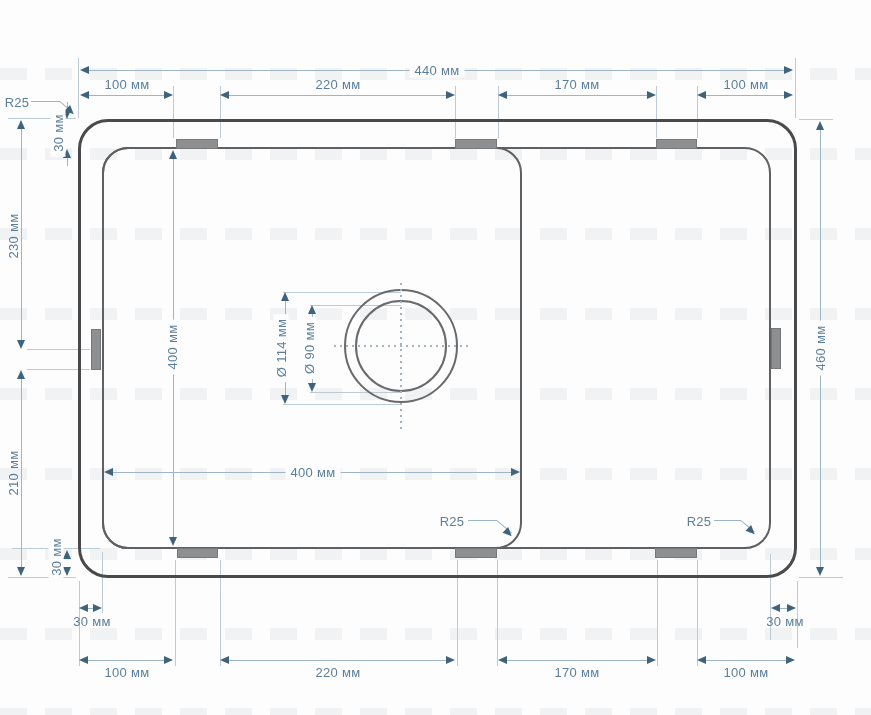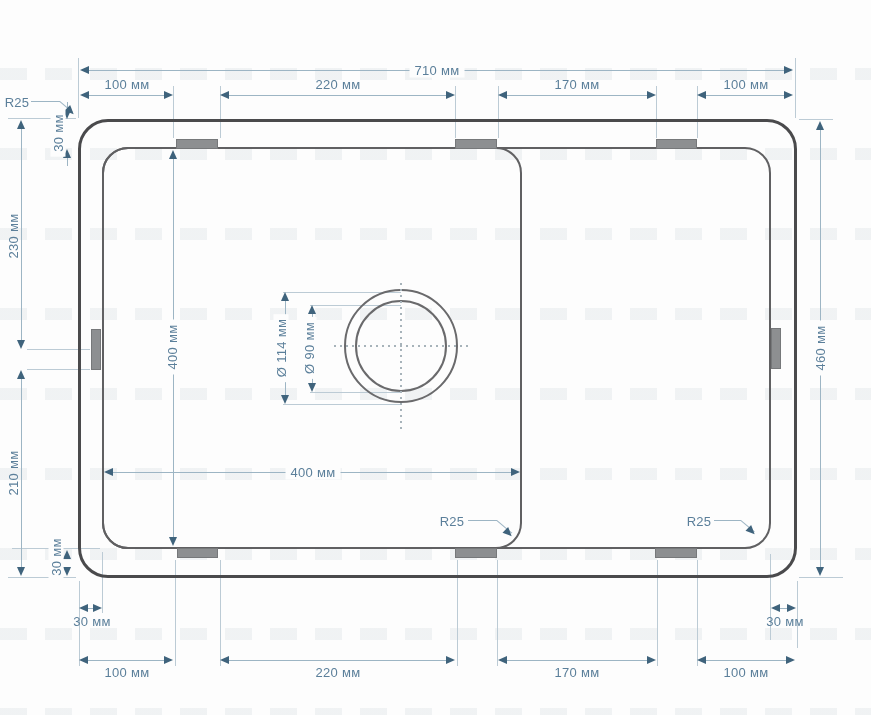--- a/index.html
+++ b/index.html
@@ -173,21 +173,21 @@
   <div class="ar a-dr" style="left:66px;top:107px;"></div>
 
   <div class="dl h" style="left:468px;top:520px;width:29px;"></div>
   <div class="dl h diag" style="left:497px;top:520px;width:20px;"></div>
   <div class="ar a-dr" style="left:504px;top:529px;"></div>
 
   <div class="dl h" style="left:714px;top:520px;width:27px;"></div>
   <div class="dl h diag" style="left:741px;top:520px;width:18px;"></div>
   <div class="ar a-dr" style="left:747px;top:527px;"></div>
 
-  <div class="lbl wbg" style="left:437px;top:70px;">710 мм</div>
+  <div class="lbl wbg" style="left:437px;top:70px;">440 мм</div>
   <div class="lbl" style="left:127px;top:84px;">100 мм</div>
   <div class="lbl" style="left:338px;top:84px;">220 мм</div>
   <div class="lbl" style="left:577px;top:84px;">170 мм</div>
   <div class="lbl" style="left:746px;top:84px;">100 мм</div>
 
   <div class="lbl" style="left:127px;top:672px;">100 мм</div>
   <div class="lbl" style="left:338px;top:672px;">220 мм</div>
   <div class="lbl" style="left:577px;top:672px;">170 мм</div>
   <div class="lbl" style="left:746px;top:672px;">100 мм</div>
 

